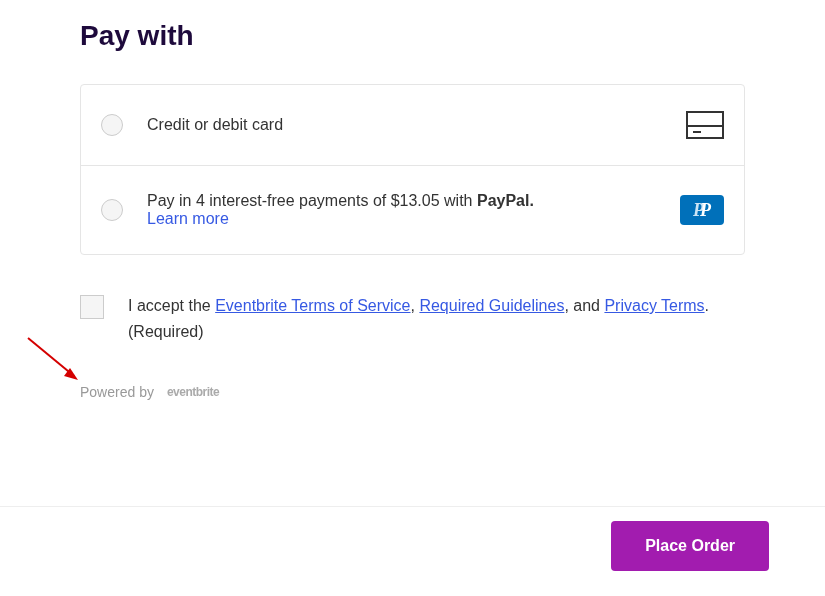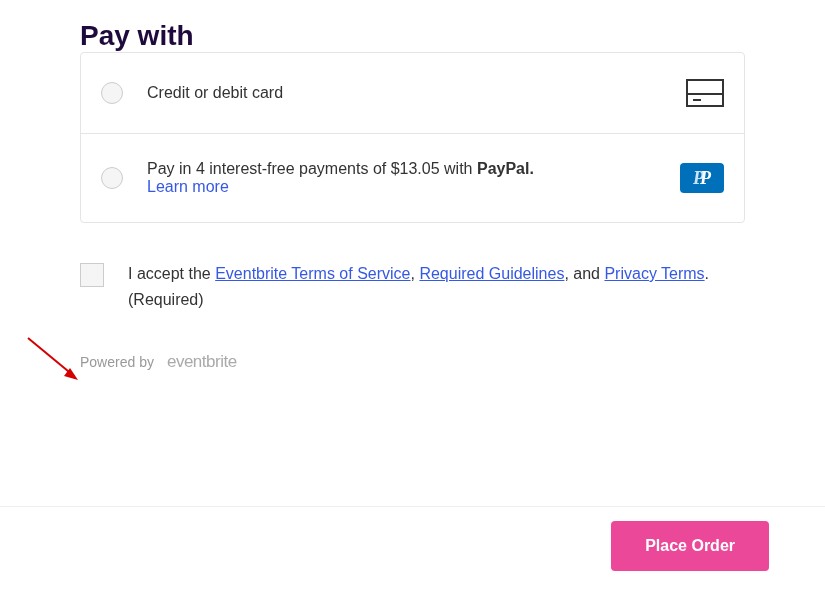--- a/index.html
+++ b/index.html
@@ -1,41 +1,41 @@
 <!DOCTYPE html>
 <html><head>
 <meta charset="utf-8">
 <style>
   * { box-sizing: border-box; margin: 0; padding: 0; }
   body { font-family: -apple-system, BlinkMacSystemFont, "Segoe UI", Helvetica, Arial, sans-serif; background: #fff; width: 825px; height: 596px; position: relative; }
   .container { padding: 20px 80px 0 80px; }
   h1 { font-size: 28px; font-weight: 700; color: #1e0a3c; }
-  .options { border: 1px solid #e5e5e5; border-radius: 4px; }
+  .options { border: 1px solid #e5e5e5; border-radius: 4px; margin-top: 32px; }
   .option { display: flex; align-items: center; padding: 26px 20px; }
   .option + .option { border-top: 1px solid #e5e5e5; }
   .radio { width: 22px; height: 22px; border: 1px solid #ccc; border-radius: 50%; background: #f5f5f5; flex-shrink: 0; margin-right: 24px; cursor: pointer; }
   .option-body { flex: 1; }
   .option-label { font-size: 16px; color: #333; }
   .option-line { font-size: 16px; color: #333; }
   .option-line .bold { font-weight: 700; }
   .learn-more { color: #3659e3; font-size: 16px; cursor: pointer; }
   .card-icon { width: 38px; height: 28px; border: 2px solid #333; position: relative; }
   .card-icon::before { content: ""; position: absolute; left: 0; right: 0; top: 12px; height: 2px; background: #333; }
   .card-icon::after { content: ""; position: absolute; left: 5px; bottom: 4px; width: 8px; height: 2px; background: #333; }
   .paypal-badge { width: 44px; height: 30px; background: #0070ba; border-radius: 4px; display: flex; align-items: center; justify-content: center; color: #fff; font-weight: 700; font-style: italic; font-size: 18px; font-family: Georgia, serif; }
   .paypal-badge span:first-child { color: #cce4f5; }
   .paypal-badge span:last-child { color: #fff; margin-left: -4px; }
   .terms-row { display: flex; margin-top: 38px; margin-bottom: 40px; }
   .checkbox { width: 24px; height: 24px; border: 1px solid #ccc; background: #f5f5f5; flex-shrink: 0; margin-right: 24px; margin-top: 2px; cursor: pointer; }
   .terms-text { font-size: 16px; color: #333; line-height: 1.6; }
   .terms-text a { color: #3659e3; text-decoration: underline; cursor: pointer; }
   .powered { font-size: 14px; color: #999; display: flex; align-items: center; gap: 13px; }
-  .eb-logo { font-family: Helvetica, Arial, sans-serif; font-size: 17px; color: #aaa; font-weight: 400; letter-spacing: -0.5px; }
+  .eb-logo { font-family: Helvetica, Arial, sans-serif; font-size: 12px; color: #aaa; font-weight: 700; letter-spacing: -0.5px; }
   .footer-bar { position: absolute; left: 0; right: 0; bottom: 0; height: 90px; border-top: 1px solid #eee; display: flex; justify-content: flex-end; align-items: center; padding: 0 56px 12px 0; }
-  .place-order { background: #ec4899; color: #fff; border: none; font-size: 16px; font-weight: 600; padding: 16px 34px; border-radius: 4px; cursor: pointer; }
+  .place-order { background: #a21caf; color: #fff; border: none; font-size: 16px; font-weight: 600; padding: 16px 34px; border-radius: 4px; cursor: pointer; }
   .arrow { position: absolute; top: 330px; left: 20px; pointer-events: none; }
 </style>
 </head>
 <body>
 
 <div class="container">
   <h1>Pay with</h1>
 
   <div class="options">
 

